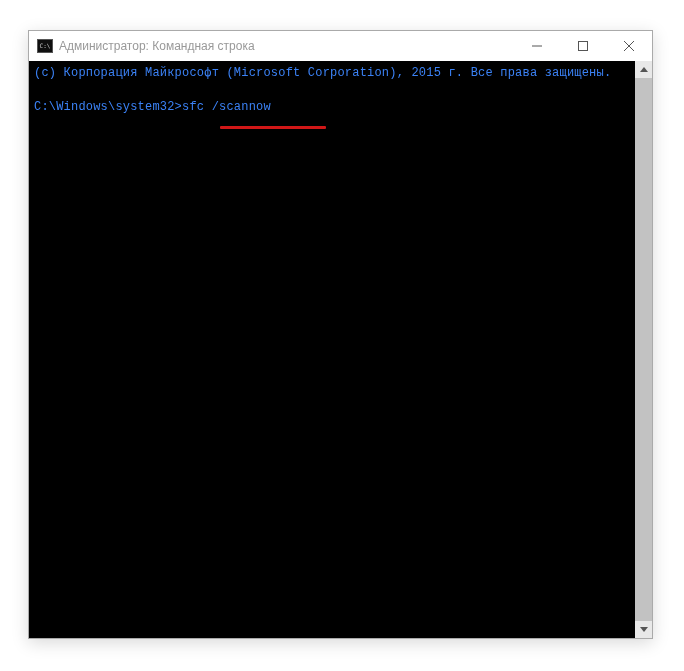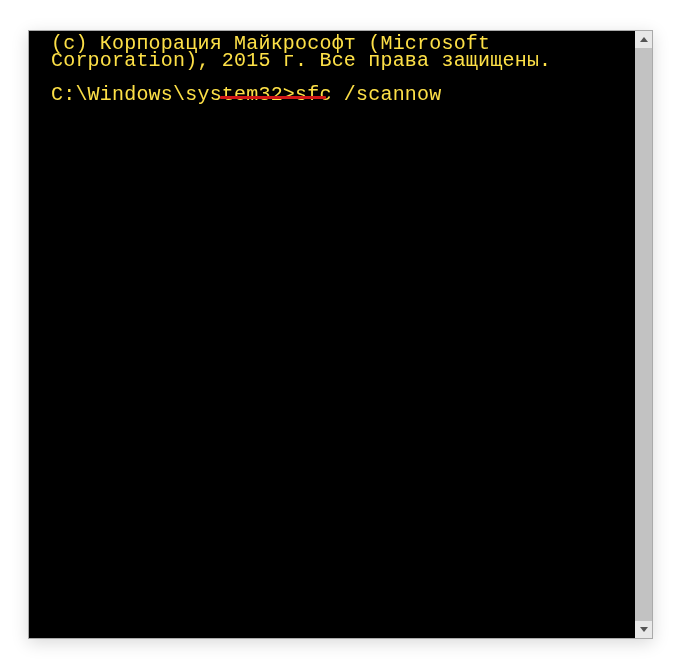--- a/index.html
+++ b/index.html
@@ -68,23 +68,23 @@
     }
     .win-btn svg { display: block; }
     .console-area {
       flex: 1;
       background: #000000;
       position: relative;
       overflow: hidden;
     }
     .console-text {
       font-family: Consolas, "Courier New", monospace;
-      font-size: 20px;
-      color: #fde047;
-      padding: 4px 22px;
+      font-size: 12px;
+      color: #3b82f6;
+      padding: 4px 5px;
       white-space: pre-wrap;
       line-height: 17px;
       letter-spacing: 0.2px;
     }
     .scrollbar {
       position: absolute;
       right: 0;
       top: 0;
       bottom: 0;
       width: 17px;
@@ -113,20 +113,42 @@
       height: 3px;
       background: #d01717;
       border-radius: 1px;
     }
     .nowrap { white-space: nowrap; }
   </style>
 </head>
 <body>
 
 <div class="window">
+  <div class="titlebar">
+    <div class="titlebar-icon"></div>
+    <div class="titlebar-text">Администратор: Командная строка</div>
+    <div class="window-controls">
+      <div class="win-btn">
+        <svg width="10" height="10" viewBox="0 0 10 10">
+            <line x1="0" y1="5" x2="10" y2="5" stroke="currentColor" stroke-width="1"></line>
+          </svg>
+      </div>
+      <div class="win-btn">
+        <svg width="10" height="10" viewBox="0 0 10 10">
+            <rect x="0.5" y="0.5" width="9" height="9" fill="none" stroke="currentColor" stroke-width="1"></rect>
+          </svg>
+      </div>
+      <div class="win-btn">
+        <svg width="10" height="10" viewBox="0 0 10 10">
+            <line x1="0" y1="0" x2="10" y2="10" stroke="currentColor" stroke-width="1"></line>
+            <line x1="10" y1="0" x2="0" y2="10" stroke="currentColor" stroke-width="1"></line>
+          </svg>
+      </div>
+    </div>
+  </div>
 
   <div class="console-area">
     <div class="console-text"><span>(с) Корпорация Майкрософт (Microsoft Corporation), 2015 г. Все права защищены.</span>
 
 <span class="nowrap"><span>C:\Windows\system32&gt;</span><span>sfc /scannow</span></span></div>
 
     <div class="underline-annotation"></div>
 
     <div class="scrollbar">
       <div class="scroll-arrow">

